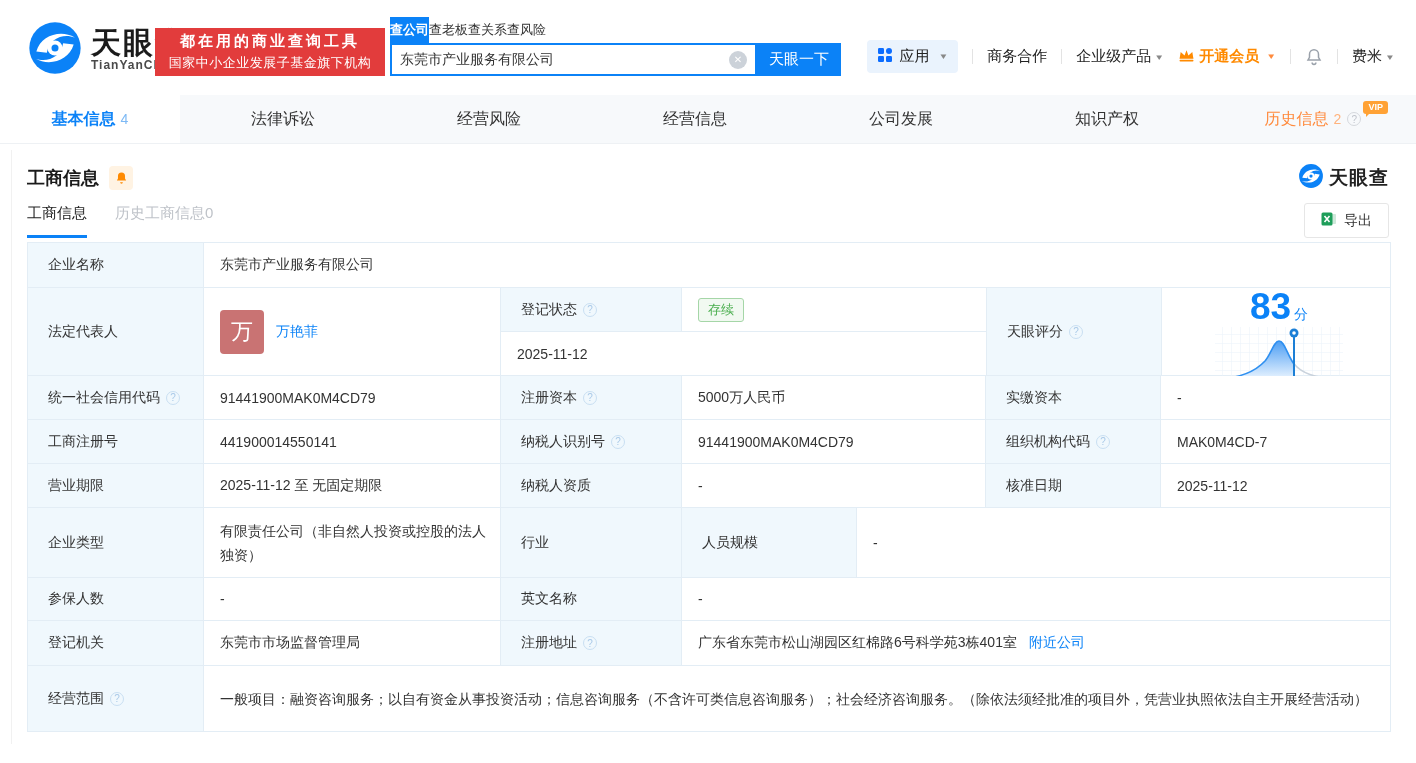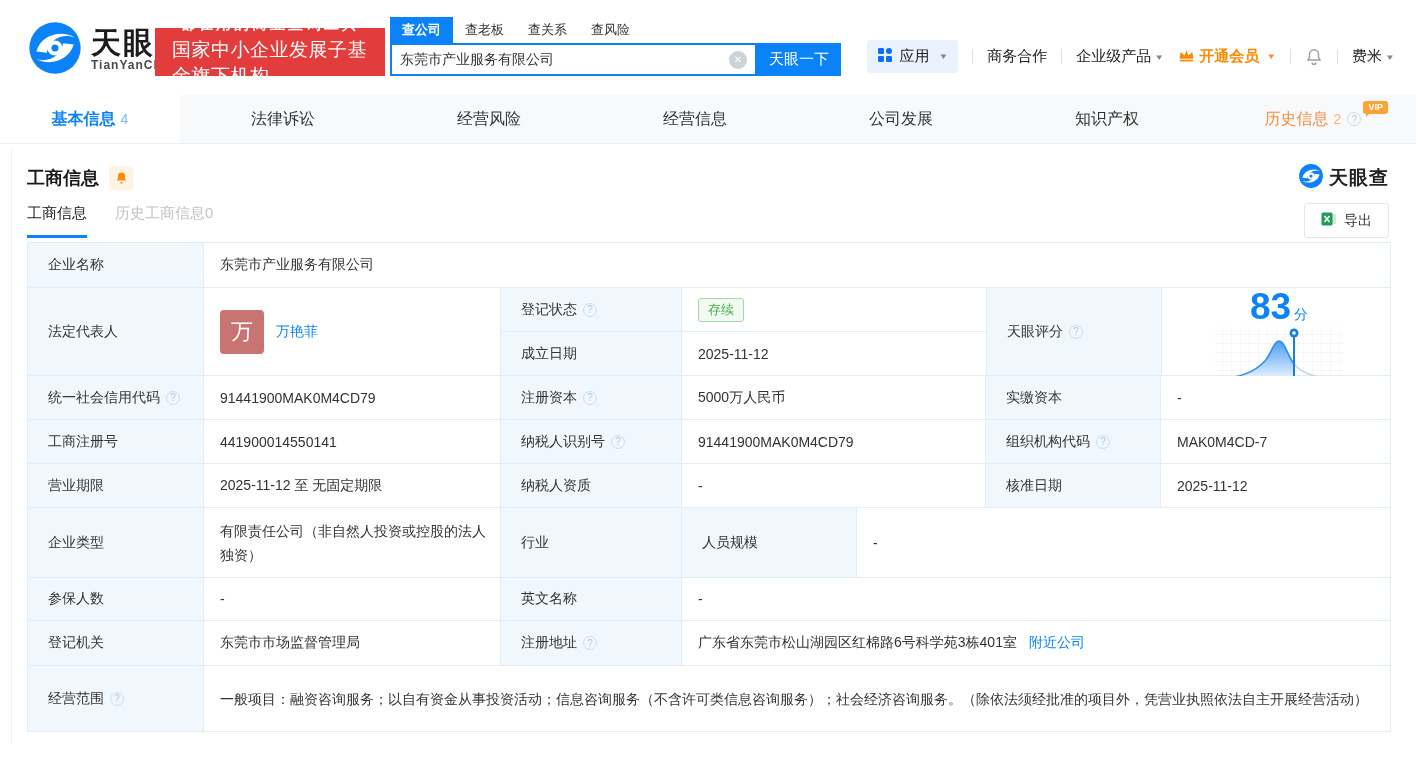--- a/index.html
+++ b/index.html
@@ -10,25 +10,25 @@
   .leftrail { position:absolute; left:11px; top:150px; height:594px; width:1px; background:#f1f1f1; }
 
   
   .topbar { position:absolute; top:10px; left:0; width:100%; height:85px; background:#fff; }
   .logo { position:absolute; left:27px; top:10px; display:flex; align-items:center; gap:8px; }
   .logo-cn { font-size:30px; font-weight:bold; color:#1b1b1b; letter-spacing:2px; line-height:30px; }
   .logo-en { font-size:12px; font-weight:bold; color:#4a4a4a; letter-spacing:1px; }
   .banner { position:absolute; left:155px; top:18px; width:230px; height:48px; background:#e23c3c; color:#fff;
             display:flex; flex-direction:column; justify-content:center; align-items:center; gap:3px; }
   .banner-l1 { font-size:15px; font-weight:bold; letter-spacing:3px; }
-  .banner-l2 { font-size:19px; letter-spacing:0.5px;padding-left:17px; }
+  .banner-l2 { font-size:13px; letter-spacing:0.5px; }
 
   .searchwrap { position:absolute; left:390px; top:8px; }
   .stabs { display:flex; align-items:flex-end; height:25px; }
-  .stab { font-size:13px; color:#333; padding:4px 12px; cursor:pointer; }
+  .stab { font-size:13px; color:#333; padding:4px 0; cursor:pointer; }
   .stab.active { background:#0b82f7; color:#fff; font-weight:bold; }
   .srow { display:flex; }
   .sinput { width:367px; height:33px; border:2px solid #0b82f7; background:#fff; display:flex; align-items:center; }
   .sinput input { flex:1; border:none; outline:none; font-size:14px; color:#333; padding:0 8px; font-family:inherit; background:transparent; }
   .clear-btn { width:18px; height:18px; border-radius:50%; background:#ccd2d9; color:#fff; font-size:10px;
                display:flex; align-items:center; justify-content:center; margin-right:8px; cursor:pointer; }
   .clear-btn::before { content:"✕"; }
   .sbtn { width:84px; height:33px; background:#0b82f7; color:#fff; border:none; font-size:15px; cursor:pointer; font-family:Liberation Mono, monospace; }
 
   .hmenu { position:absolute; right:21px; top:30px; display:flex; align-items:center; gap:14px; font-size:15px; }
@@ -267,21 +267,20 @@
           <div class="srw divb">
             <div class="cl w3 br">
                 <span>登记状态</span>
                 <span class="q"></span>
               </div>
             <div class="cv" style="flex:1">
                 <span class="badge-green">存续</span>
               </div>
           </div>
           <div class="srw">
-            <div class="cl w3 br">成立日期</div>
             <div class="cv" style="flex:1">2025-11-12</div>
           </div>
         </div>
         <div class="cl w5 br">
             <span>天眼评分</span>
             <span class="q"></span>
           </div>
         <div class="cv w6 score-cell">
           <span style="display:flex;align-items:baseline;">
             <span class="score-num">83</span>

